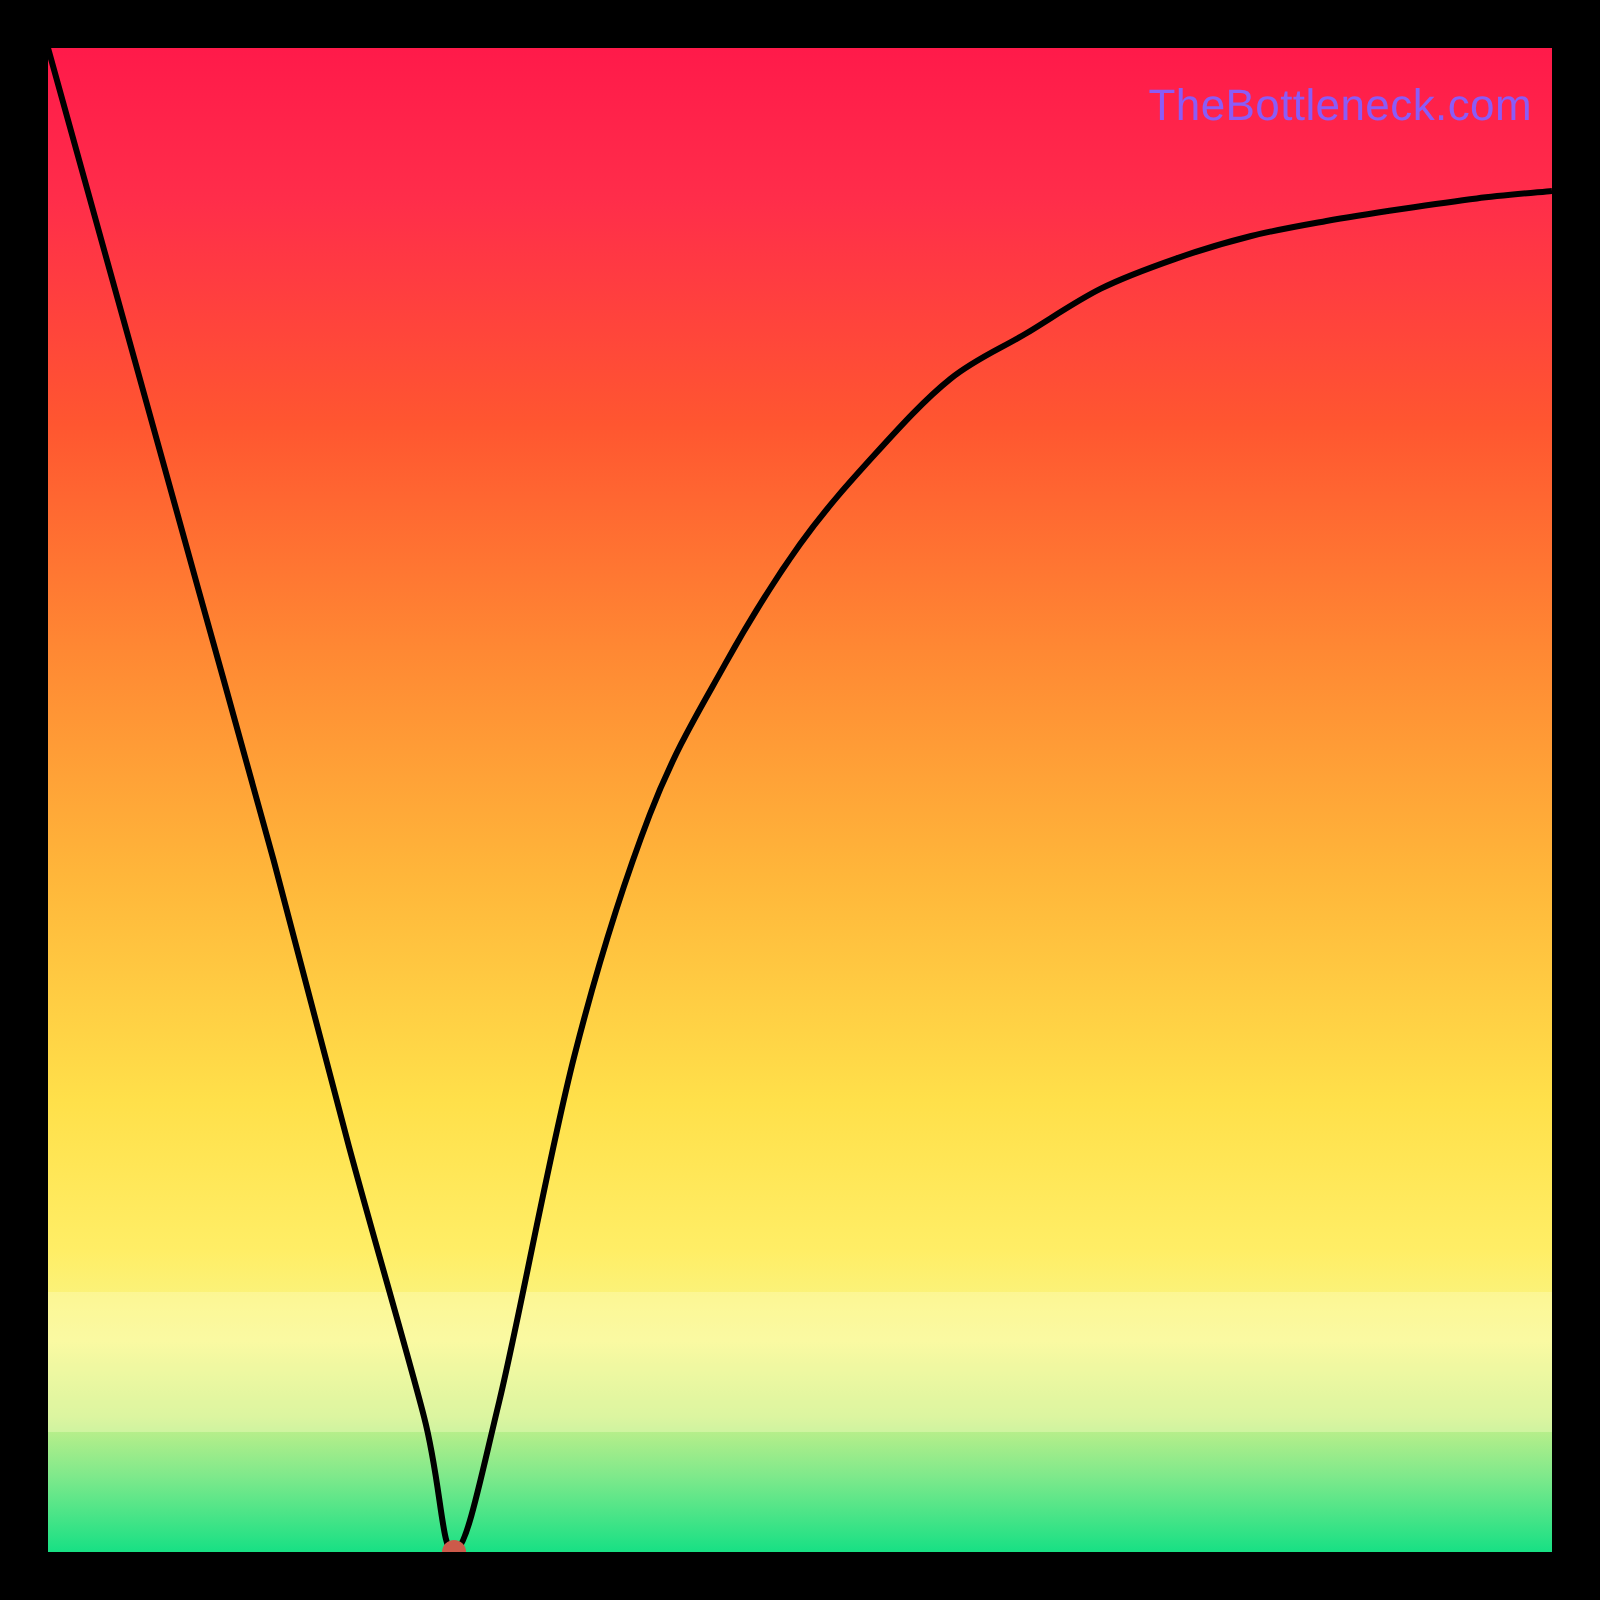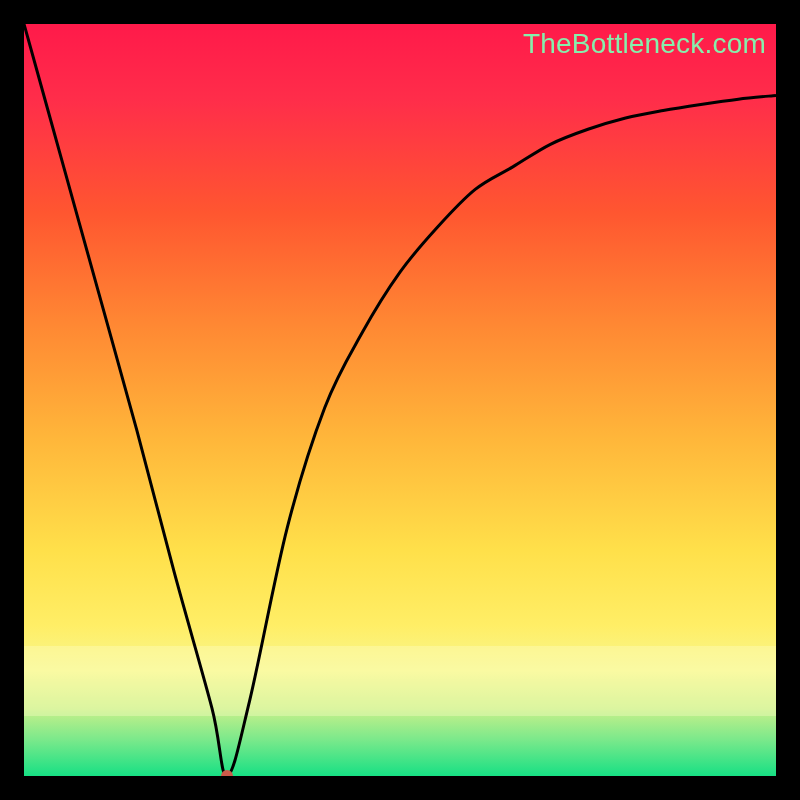--- a/index.html
+++ b/index.html
@@ -19,21 +19,21 @@
       #7ee98b 95%,
       #17e084 100%);
   }
   
   .band{position:absolute;left:0;right:0;height:70px;bottom:60px;
     background:rgba(255,255,200,0.35);}
   
   .curve{position:absolute;inset:0;}
   .curve path{stroke:#000;stroke-width:3;fill:none;}
   .curve circle.dot{fill:#cc5a4a;}
-  .watermark{position:absolute;top:4px;right:10px;color:#86efac;font-size:28px;
+  .watermark{position:absolute;top:16px;right:10px;color:#8b5cf6;font-size:22px;
     letter-spacing:0.2px;}
 </style>
 </head>
 <body>
 
 <div class="frame">
   <div class="plot">
     <div class="grad"></div>
     <div class="band"></div>
     <svg class="curve" viewBox="0 0 752 752" preserveAspectRatio="none">

